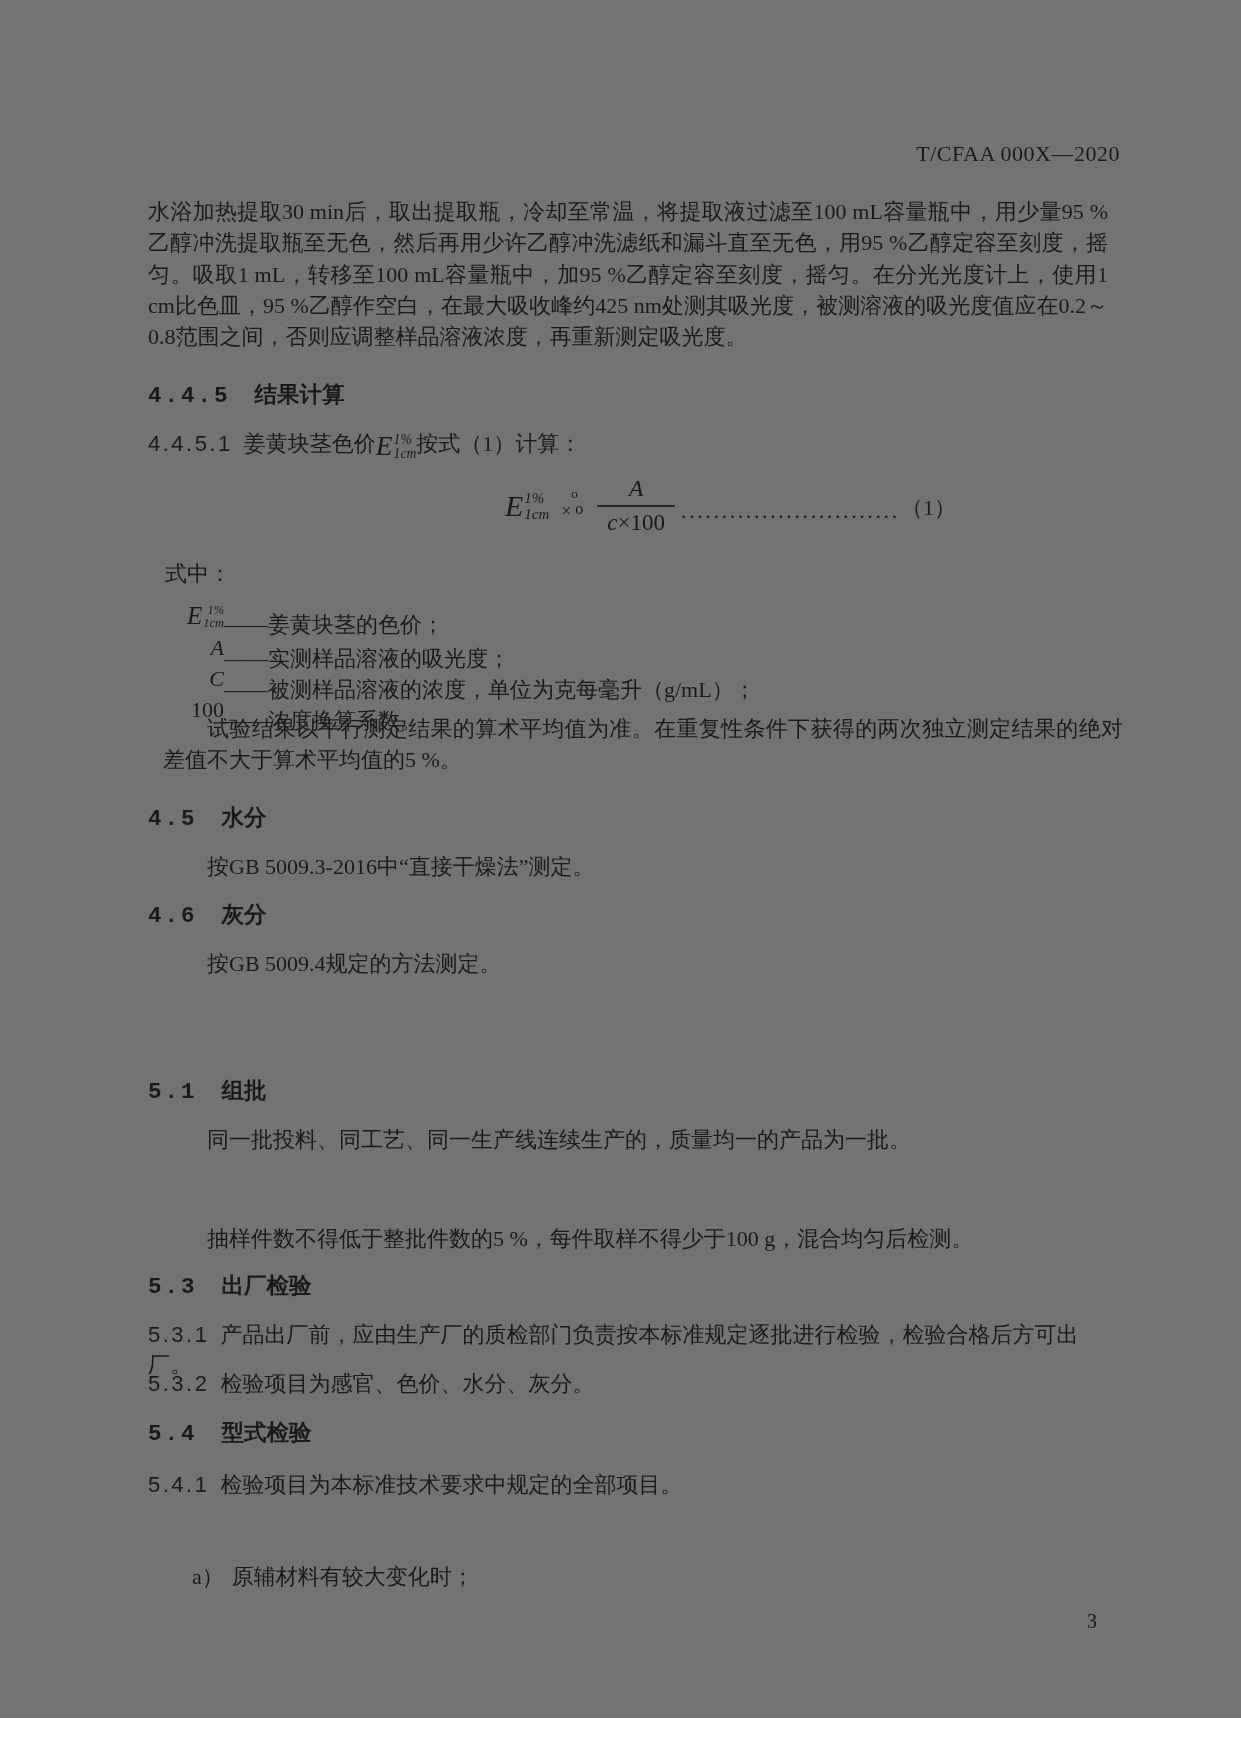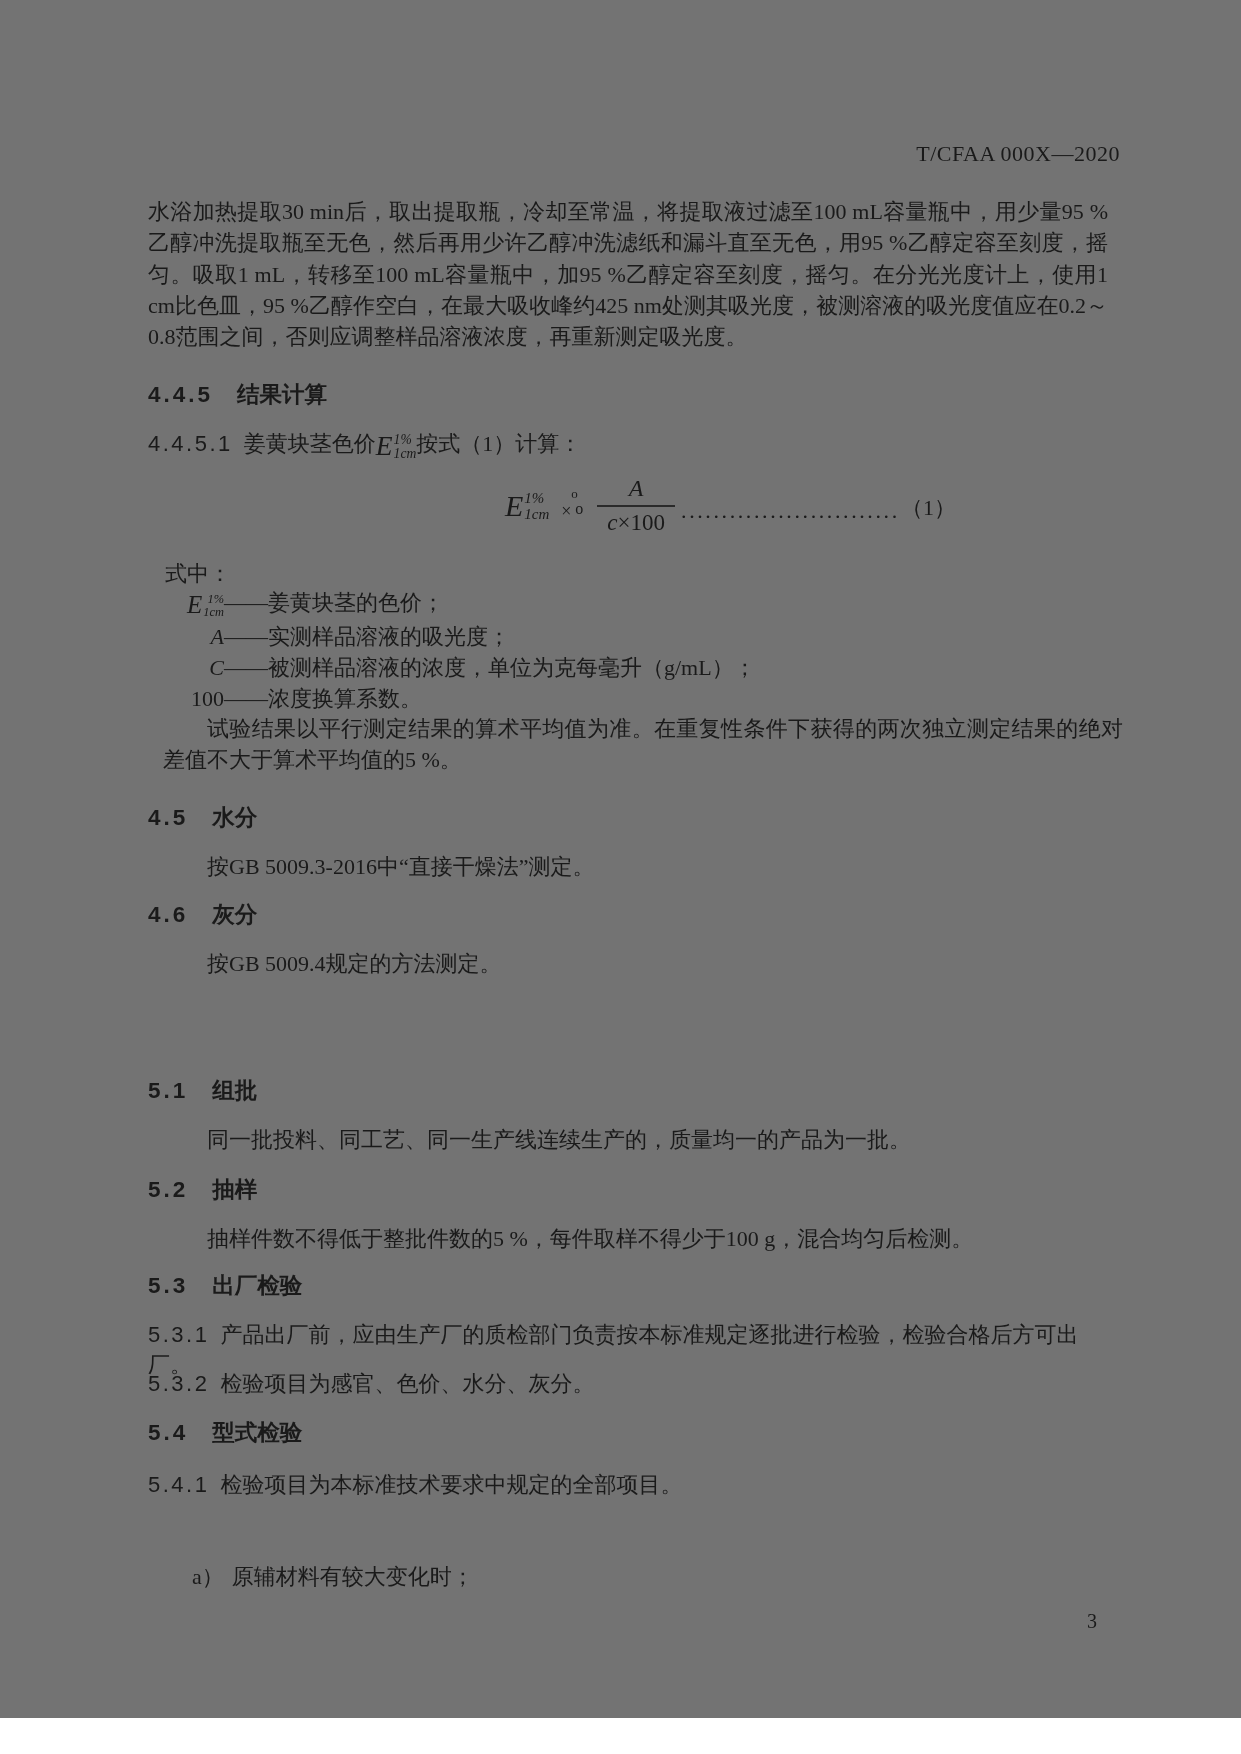--- a/index.html
+++ b/index.html
@@ -31,21 +31,21 @@
   }
   .indent { text-indent:2em;margin-left:15px; }
 
   
   .heading {
     position:absolute; left:148px; width:960px;
     font-family:"Liberation Sans", sans-serif;
     font-weight:600; font-size:22.5px;
     white-space:nowrap;
   }
-  .heading .hnum { letter-spacing:3px; margin-right:24px; }
+  .heading .hnum { letter-spacing:3px; margin-right:24px;font-family:Liberation Mono, monospace; }
 
   
   .clause {
     position:absolute; left:148px; width:965px;
     line-height:30px;
   }
   .clause .cnum {
     font-family:"Liberation Sans", sans-serif;
     font-weight:500; letter-spacing:2.5px; margin-right:11px;
   }
@@ -92,21 +92,21 @@
   .where-label { position:absolute; left:165px; }
   .def-row {
     position:absolute; left:148px; width:960px;
     display:flex; align-items:center; line-height:30px;
   }
   .def-term {
     display:inline-block; width:76px; text-align:right;
     font-style:italic; flex:none;
   }
   .def-term.upright { font-style:normal; }
-  .def-desc { white-space:nowrap; }
+  .def-desc { white-space:nowrap;margin-top:22px; }
 
   
   .list-item { position:absolute; left:192px; width:916px; line-height:30px; }
   .list-item .llabel { margin-right:8px; }
 </style>
 </head>
 <body>
 
 <div class="page">
 
@@ -185,23 +185,20 @@
     <span class="hnum">4.6</span><span>灰分</span>
   </div>
   <div class="para indent" style="top:948px;">按GB 5009.4规定的方法测定。</div>
 
 
   <div class="heading" style="top:1075px;">
     <span class="hnum">5.1</span><span>组批</span>
   </div>
   <div class="para indent" style="top:1124px;">同一批投料、同工艺、同一生产线连续生产的，质量均一的产品为一批。</div>
 
-  <div class="heading" style="top:1174px;">
-    <span class="hnum">5.2</span><span>抽样</span>
-  </div>
   <div class="para indent" style="top:1223px;">抽样件数不得低于整批件数的5 %，每件取样不得少于100 g，混合均匀后检测。</div>
 
   <div class="heading" style="top:1270px;">
     <span class="hnum">5.3</span><span>出厂检验</span>
   </div>
   <div class="clause" style="top:1320px;">
     <span class="cnum">5.3.1</span><span>产品出厂前，应由生产厂的质检部门负责按本标准规定逐批进行检验，检验合格后方可出厂。</span>
   </div>
   <div class="clause" style="top:1369px;">
     <span class="cnum">5.3.2</span><span>检验项目为感官、色价、水分、灰分。</span>

